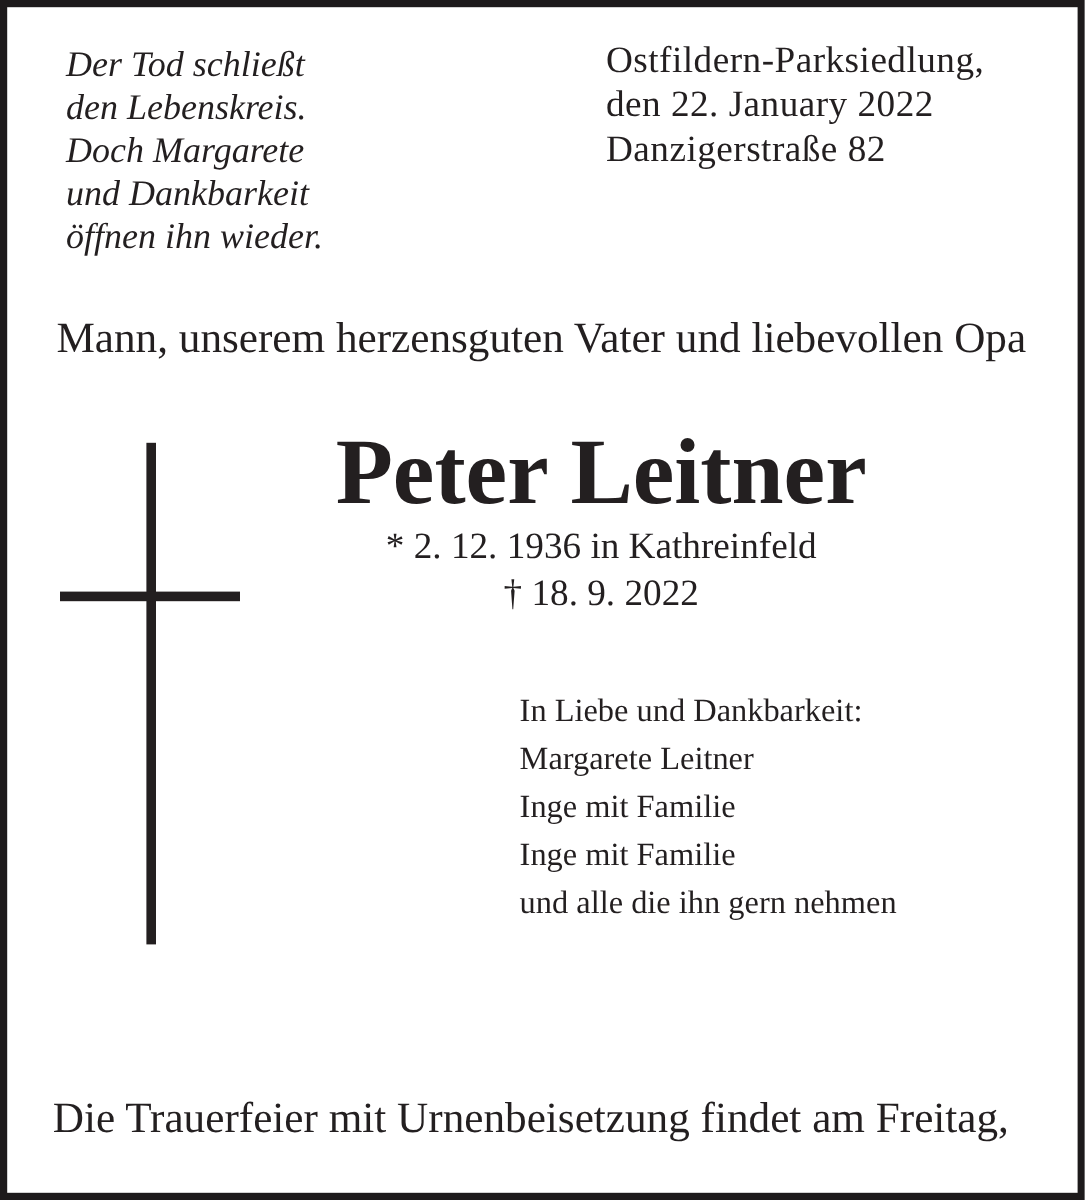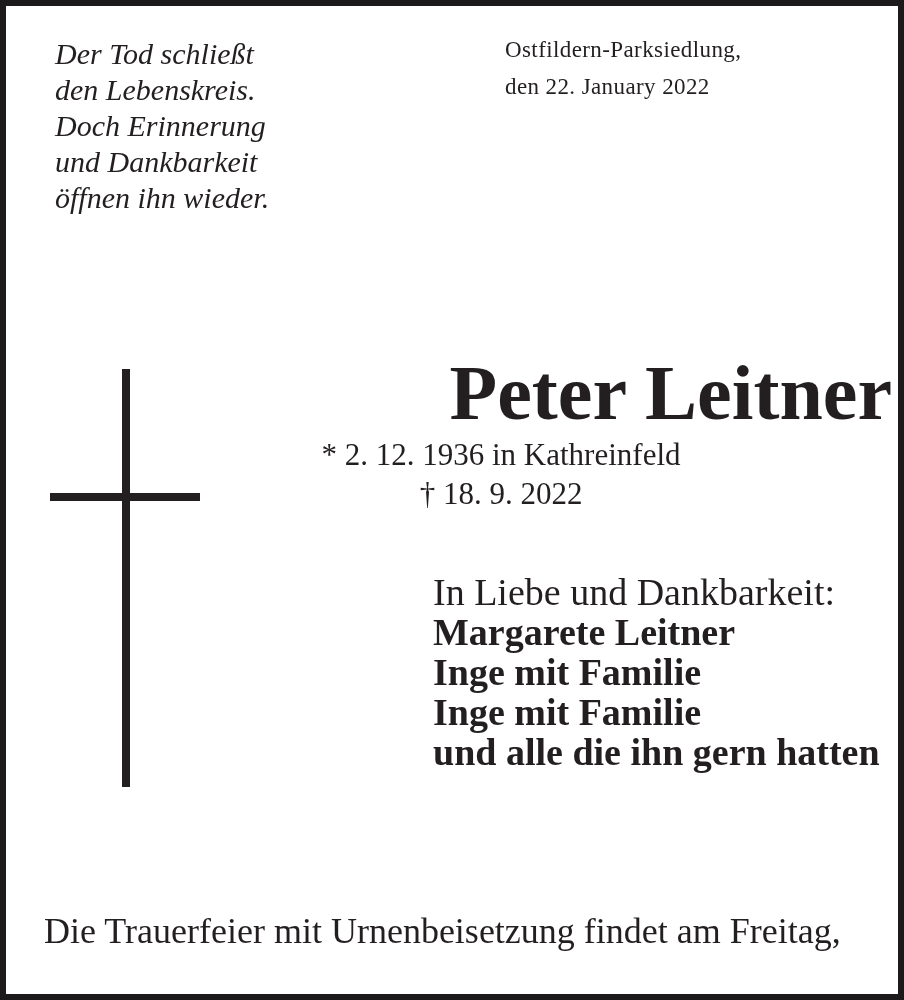--- a/index.html
+++ b/index.html
@@ -17,21 +17,21 @@
     box-sizing: border-box;
   }
   .epigraph {
     position: absolute; left: 55px; top: 36px;
     font-style: italic;
     font-size: 30px; line-height: 36px;
     white-space: nowrap;
   }
   .dateline {
     position: absolute; left: 505px; top: 31px;
-    font-size: 23px; line-height: 37px;
+    font-size: 31px; line-height: 37px;
     letter-spacing: 0.4px;
     white-space: nowrap;
   }
   .intro {
     position: absolute; left: 47px; top: 263px;
     font-size: 36px; line-height: 36px;
     white-space: nowrap;
   }
   .cross-v {
     position: absolute; left: 122px; top: 369px;
@@ -45,79 +45,80 @@
   }
   .center-col {
     position: absolute; left: 110px; width: 782px;
     text-align: center;
   }
   .name {
     top: 354px;
     font-size: 78px; line-height: 1;
     font-weight: bold;
     white-space: nowrap;
-    text-align: right;
   }
   .birth {
     top: 439px;
     font-size: 31px; line-height: 1;
     white-space: pre;
   }
   .death {
     top: 478px;
     font-size: 31px; line-height: 1;
     white-space: pre;
   }
   .mourners {
     position: absolute; left: 433px; top: 572px;
-    font-size: 38px; line-height: 40px;
+    font-size: 27px; line-height: 40px;
     white-space: nowrap;
   }
-  .mourners .mourner-name { font-weight: bold; }
+  .mourners .mourner-name { font-weight: normal; }
   .funeral {
     position: absolute; left: 44px; top: 839px;
     font-size: 36px; line-height: 37px;
     white-space: pre;
   }
 </style>
 </head>
 <body>
 
 <div class="frame"></div>
 
 <div class="epigraph">
   <div>Der Tod schließt</div>
   <div>den Lebenskreis.</div>
-  <div>Doch Erinnerung</div>
+  <div>Doch Margarete</div>
   <div>und Dankbarkeit</div>
   <div>öffnen ihn wieder.</div>
 </div>
 
 <div class="dateline">
   <div>Ostfildern-Parksiedlung,</div>
   <div>den 22. January 2022</div>
+  <div>Danzigerstraße 82</div>
 </div>
 
 <div class="intro">
+  <div>Mann, unserem herzensguten Vater und liebevollen Opa</div>
 </div>
 
 <div>
   <div class="cross-v"></div>
   <div class="cross-h"></div>
 </div>
 
 <div class="center-col name">Peter Leitner</div>
 <div class="center-col birth">* 2. 12. 1936 in Kathreinfeld</div>
 <div class="center-col death">† 18. 9. 2022</div>
 
 <div class="mourners">
   <div>In Liebe und Dankbarkeit:</div>
   <div class="mourner-name">Margarete Leitner</div>
   <div class="mourner-name">Inge mit Familie</div>
   <div class="mourner-name">Inge mit Familie</div>
-  <div class="mourner-name">und alle die ihn gern hatten</div>
+  <div class="mourner-name">und alle die ihn gern nehmen</div>
 </div>
 
 <div class="funeral">
   <div>Die Trauerfeier mit Urnenbeisetzung findet am Freitag,</div>
   
   
 </div>
 
 </body></html>

